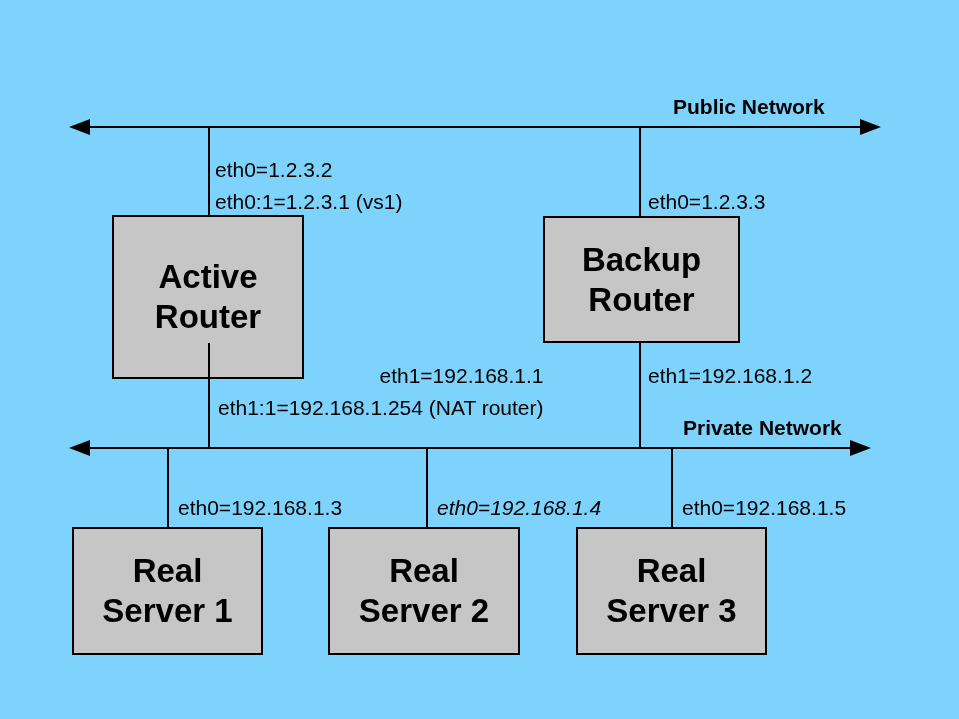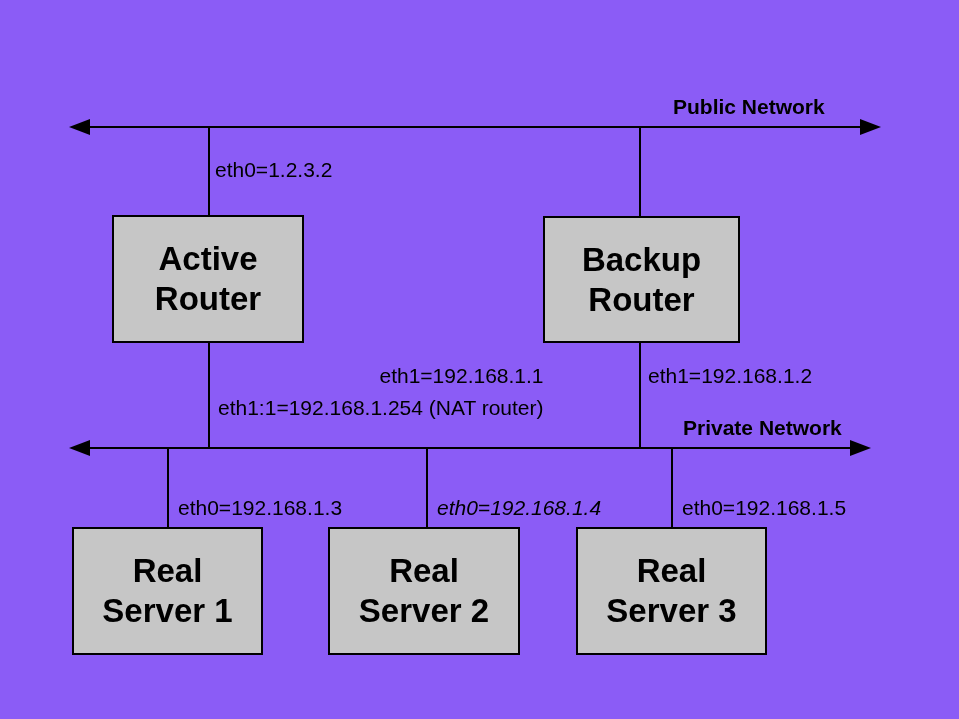--- a/index.html
+++ b/index.html
@@ -1,17 +1,17 @@
 <!DOCTYPE html>
 <html><head>
 <meta charset="utf-8">
 <style>
   html,body{margin:0;padding:0;background:#ffffff;}
   #canvas{
-    position:relative;width:959px;height:719px;background:#8b5cf6;overflow:hidden;
+    position:relative;width:959px;height:719px;background:#7dd3fc;overflow:hidden;
     font-family:"Liberation Sans","DejaVu Sans",sans-serif;color:#000000;
   }
   .hline{position:absolute;height:2px;background:#000000;}
   .vline{position:absolute;width:2px;background:#000000;}
   .arrow{position:absolute;width:0;height:0;}
   .arrow-left{border-top:8px solid transparent;border-bottom:8px solid transparent;border-right:21px solid #000000;}
   .arrow-right{border-top:8px solid transparent;border-bottom:8px solid transparent;border-left:21px solid #000000;}
   .bus-label{position:absolute;font-size:21px;font-weight:bold;white-space:nowrap;}
   .if-label{position:absolute;font-size:21px;font-weight:normal;white-space:nowrap;line-height:32px;}
   .node{
@@ -30,23 +30,25 @@
   <div class="bus-label" style="left:673px;top:95px;">Public Network</div>
   <div class="hline" style="left:76px;top:126px;width:798px;"></div>
   <div class="arrow arrow-left" style="left:69px;top:119px;"></div>
   <div class="arrow arrow-right" style="left:860px;top:119px;"></div>
 
   <div class="vline" style="left:208px;top:127px;height:89px;"></div>
   <div class="vline" style="left:639px;top:127px;height:90px;"></div>
 
   <div class="if-label" style="left:215px;top:154px;">
     <div>eth0=1.2.3.2</div>
+    <div>eth0:1=1.2.3.1 (vs1)</div>
   </div>
+  <div class="if-label" style="left:648px;top:186px;">eth0=1.2.3.3</div>
 
-  <div class="node" style="left:112px;top:215px;width:192px;height:128px;">
+  <div class="node" style="left:112px;top:215px;width:192px;height:164px;">
     <div class="node-label">Active
 Router</div>
   </div>
   <div class="node" style="left:543px;top:216px;width:197px;height:127px;">
     <div class="node-label">Backup
 Router</div>
   </div>
 
   <div class="vline" style="left:208px;top:343px;height:105px;"></div>
   <div class="vline" style="left:639px;top:343px;height:105px;"></div>

